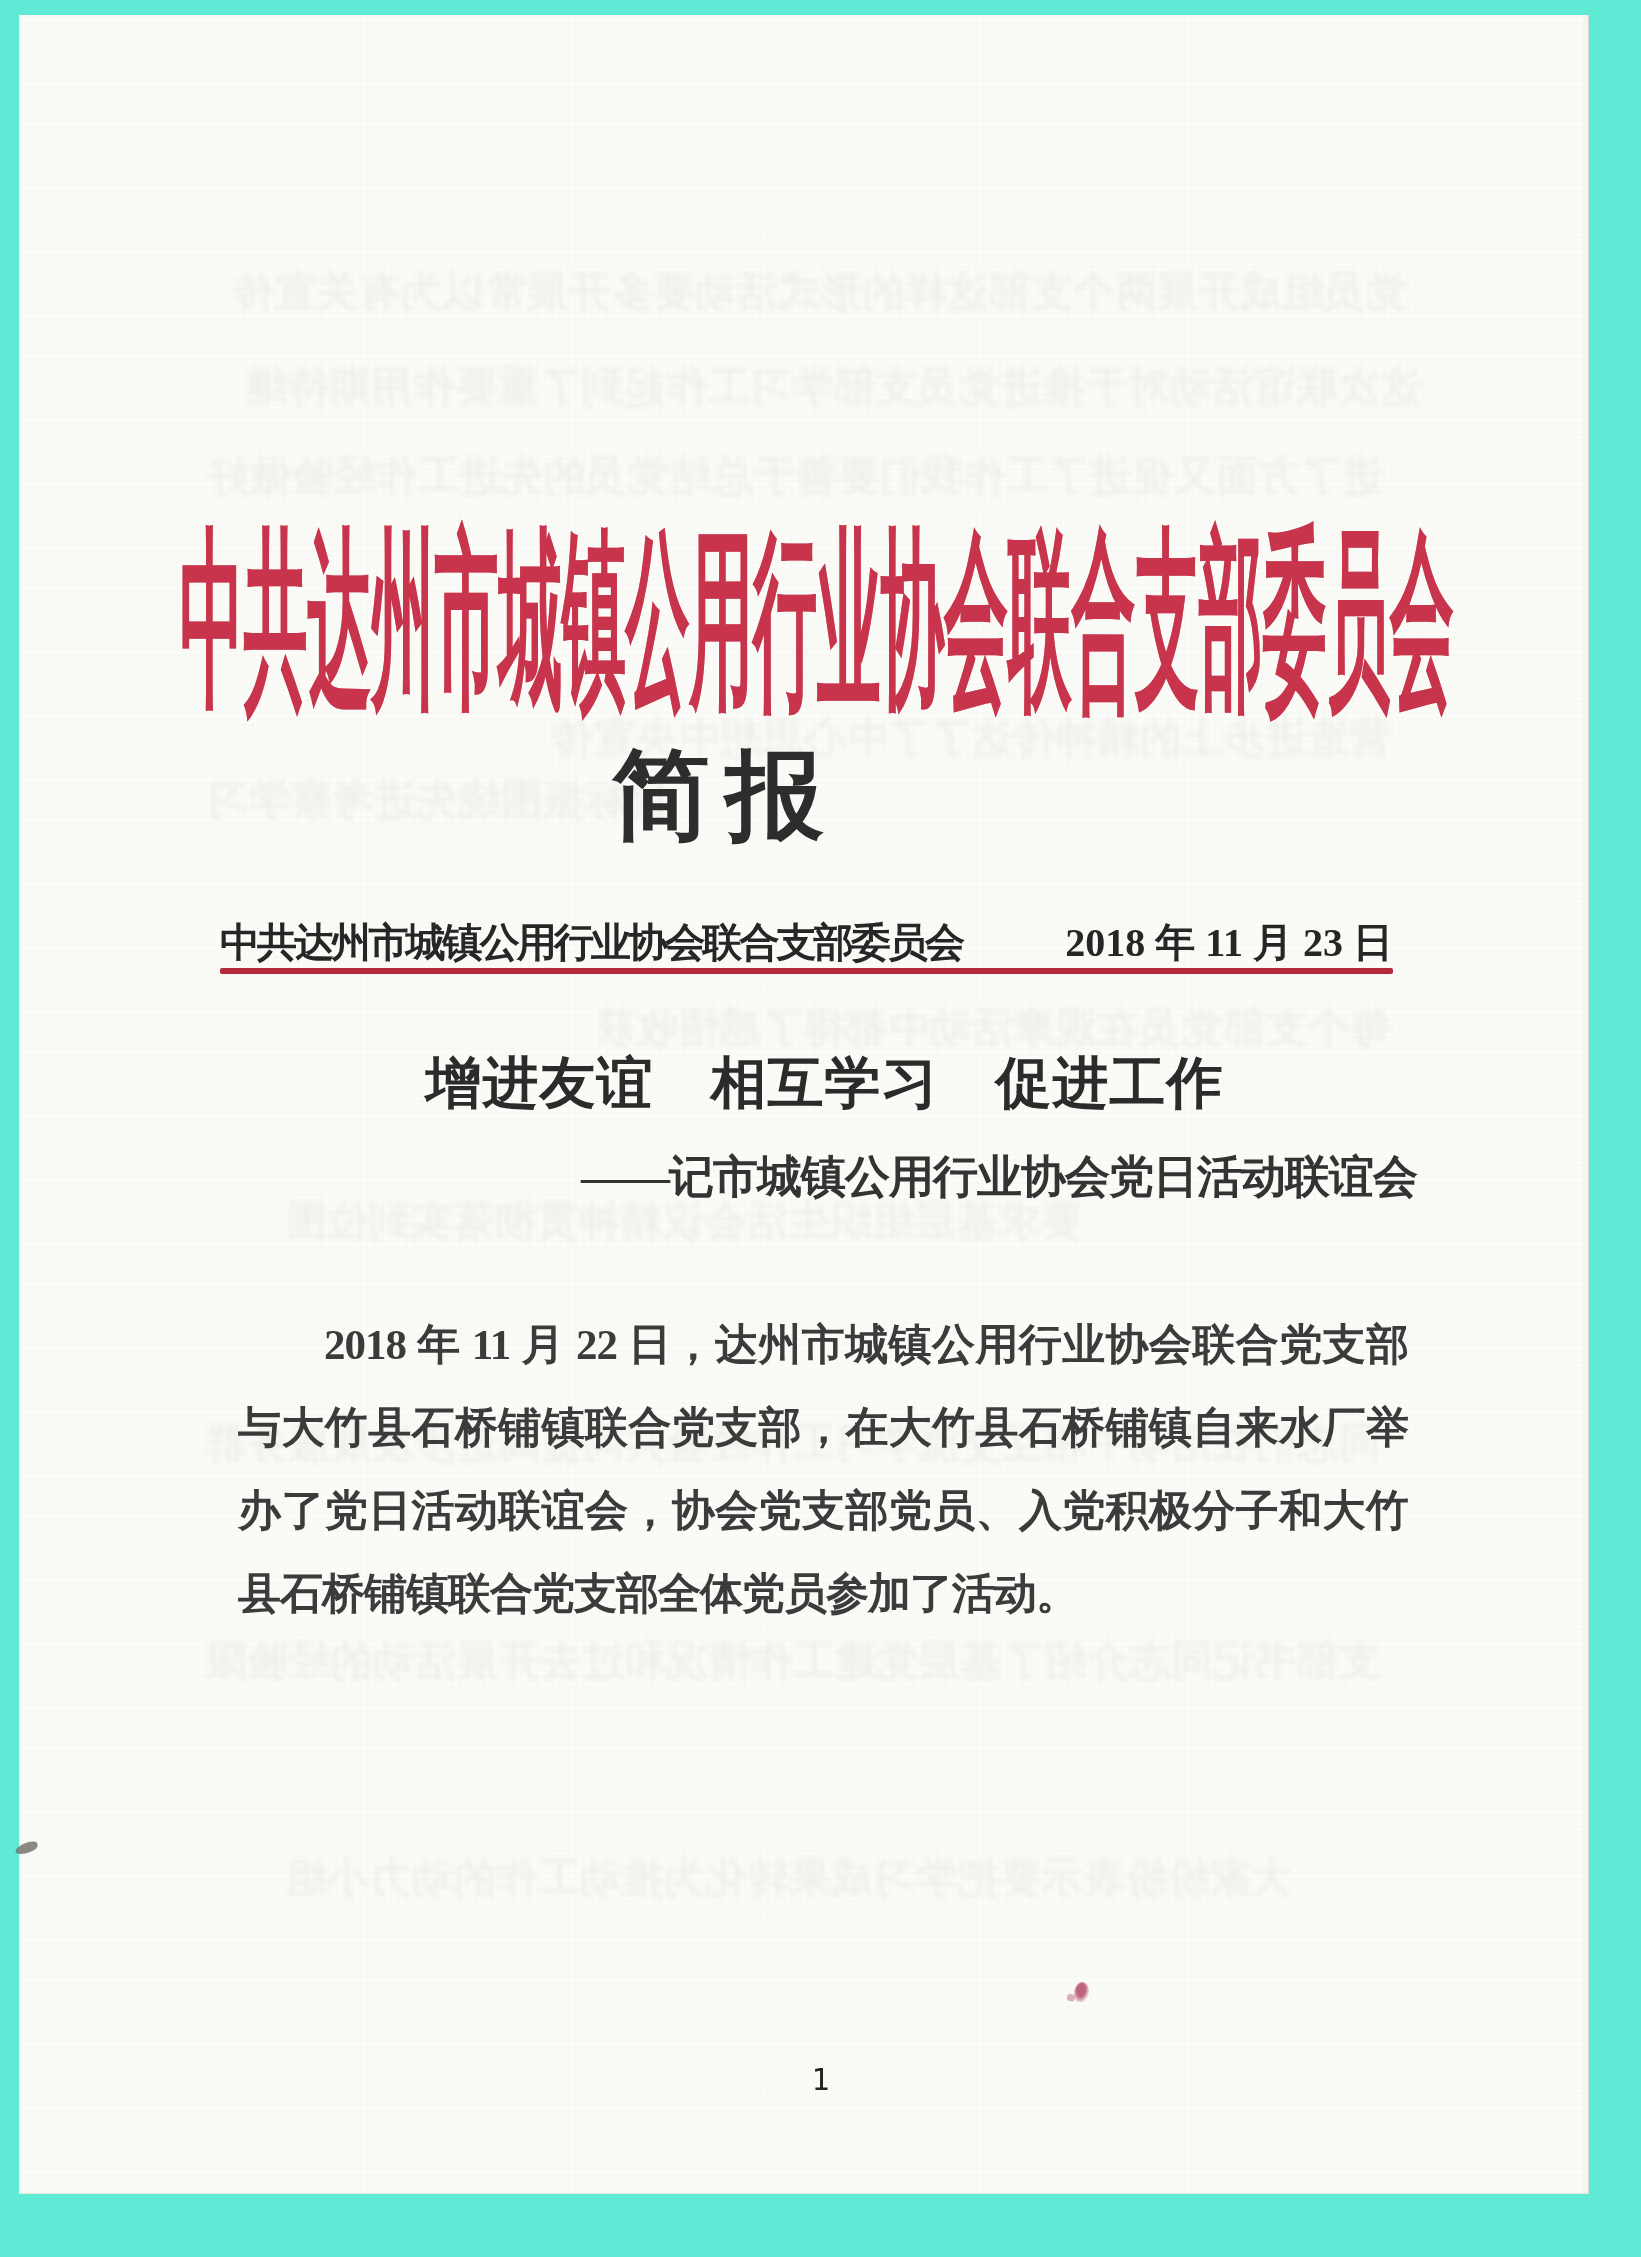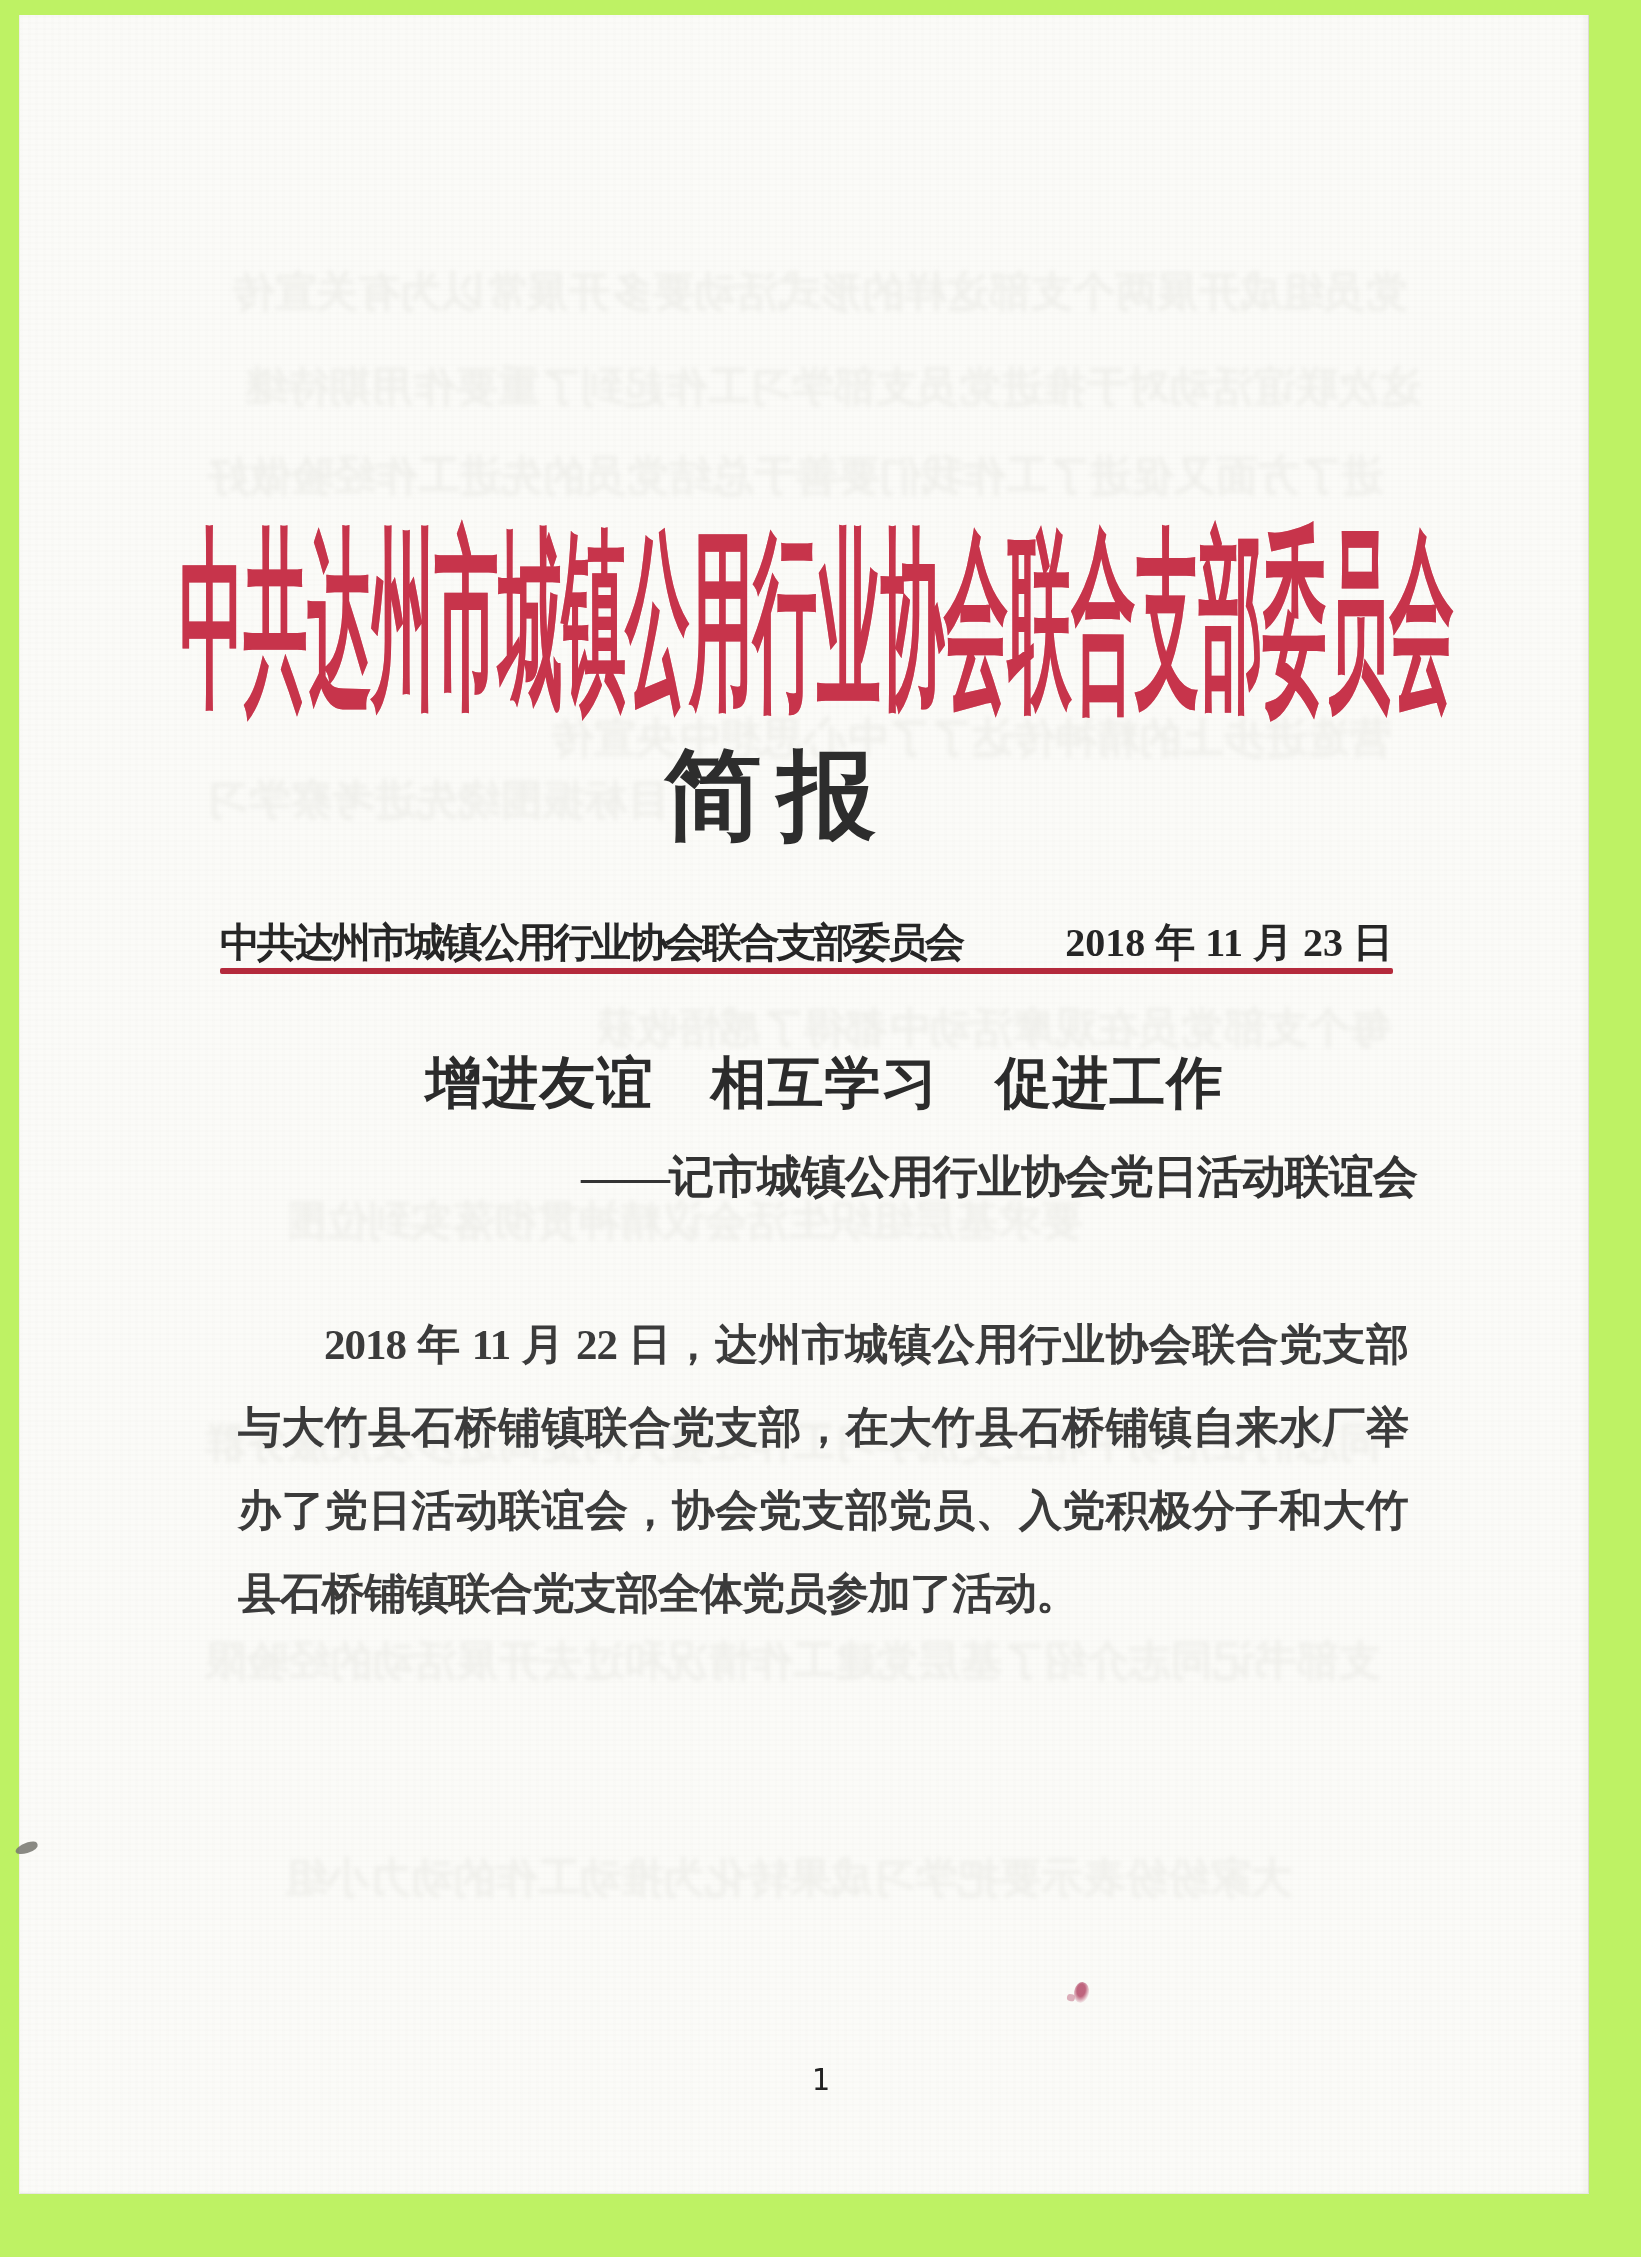--- a/index.html
+++ b/index.html
@@ -1,17 +1,17 @@
 <!DOCTYPE html>
 <html><head>
 <meta charset="utf-8">
 <style>
   html,body{margin:0;padding:0;}
   body{width:1641px;height:2257px;background:#ffffff;font-family:"Liberation Serif","DejaVu Serif",serif;}
-  .canvas{position:relative;width:1641px;height:2257px;background:#bef264;overflow:hidden;}
+  .canvas{position:relative;width:1641px;height:2257px;background:#5eead4;overflow:hidden;}
 
   
   .paper{
     position:absolute;left:19.3px;top:15.4px;width:1568px;height:2178px;
     background:#fbfbf8;
     background-image:
       repeating-linear-gradient(0deg, rgba(120,118,105,0.015) 0 1.9px, transparent 1.9px 5.8px),
       repeating-linear-gradient(90deg, rgba(120,118,105,0.012) 0 2.9px, transparent 2.9px 7.7px);
     border-right:1.9px solid #dddcd4;
     border-bottom:1px solid #e9e8e2;
@@ -26,22 +26,22 @@
     transform:scaleX(-1);font-weight:bold;font-size:42px;line-height:44px;
   }
 
   .masthead{
     position:absolute;left:180px;top:526px;margin:0;
     font-size:193px;line-height:193px;font-weight:bold;white-space:nowrap;
     color:#c7344b;transform:scaleX(0.33);transform-origin:left top;
     text-shadow:0 0 1px rgba(199,52,75,0.55);
   }
   .bulletin{
-    position:absolute;left:12px;top:742px;width:1449px;text-align:center;
-    font-size:98px;line-height:108px;font-weight:bold;letter-spacing:15.4px;color:#2d2d2d;padding-left:41px;
+    position:absolute;left:1px;top:742px;width:1449px;text-align:center;
+    font-size:98px;line-height:108px;font-weight:bold;letter-spacing:15.4px;color:#2d2d2d;
   }
   .issue{
     position:absolute;left:0;top:862px;width:1641px;text-align:center;
     font-size:43px;line-height:50px;color:#333333;letter-spacing:3.9px;
   }
   .issuer-row{
     position:absolute;left:220px;top:920px;width:1173px;
     display:flex;justify-content:space-between;align-items:baseline;
     font-size:40px;line-height:46px;font-weight:bold;color:#262626;
   }

